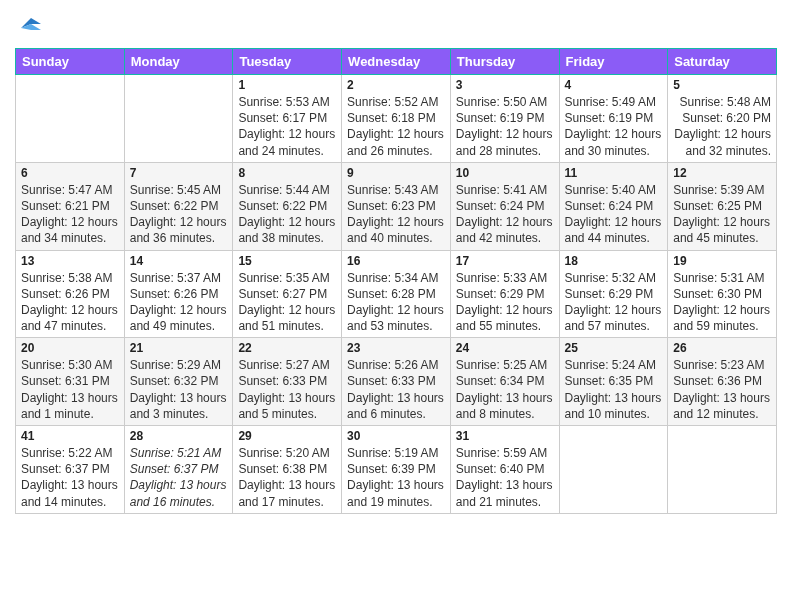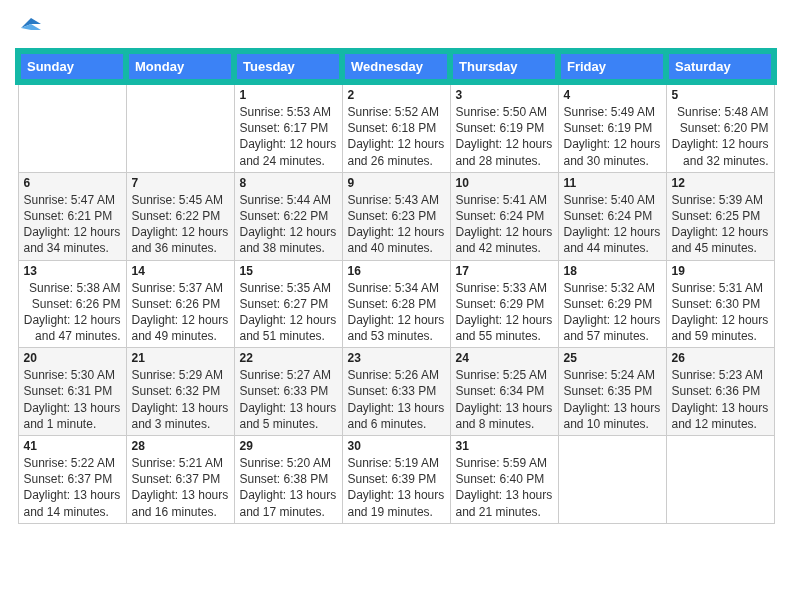--- a/index.html
+++ b/index.html
@@ -53,27 +53,27 @@
       font-size: 14px;
       color: #333;
       margin-top: 2px;
     }
     .calendar {
       width: 100%;
       border-collapse: collapse;
       table-layout: fixed;
     }
     .calendar th {
-      background-color: #3b82f6;
+      background-color: #8b5cf6;
       color: white;
       text-align: left;
       padding: 5px 6px;
       font-size: 13px;
       font-weight: bold;
-      border: 6px solid #14b8a6;
+      border: 1px solid #14b8a6;
     }
     .calendar td {
       border: 1px solid #ccc;
       vertical-align: top;
       padding: 3px 5px;
       font-size: 10px;
       height: 80px;
       background: #fff;
     }
     .calendar tr:nth-child(even) td {
@@ -215,21 +215,21 @@
             <span class="day-number">12</span>
             <div class="day-info" style="white-space: pre-line;">Sunrise: 5:39 AM
 Sunset: 6:25 PM
 Daylight: 12 hours
 and 45 minutes.</div>
           </td>
         </tr>
         <tr>
           <td>
             <span class="day-number">13</span>
-            <div class="day-info" style="white-space: pre-line; text-align: right;">Sunrise: 5:38 AM
+            <div class="day-info" style="white-space: pre-line;">Sunrise: 5:38 AM
 Sunset: 6:26 PM
 Daylight: 12 hours
 and 47 minutes.</div>
           </td>
           <td>
             <span class="day-number">14</span>
             <div class="day-info" style="white-space: pre-line;">Sunrise: 5:37 AM
 Sunset: 6:26 PM
 Daylight: 12 hours
 and 49 minutes.</div>
@@ -324,21 +324,21 @@
         <tr>
           <td>
             <span class="day-number">41</span>
             <div class="day-info" style="white-space: pre-line;">Sunrise: 5:22 AM
 Sunset: 6:37 PM
 Daylight: 13 hours
 and 14 minutes.</div>
           </td>
           <td>
             <span class="day-number">28</span>
-            <div class="day-info" style="white-space: pre-line;">Sunrise: 5:21 AM
+            <div class="day-info" style="white-space: pre-line; font-style: italic;">Sunrise: 5:21 AM
 Sunset: 6:37 PM
 Daylight: 13 hours
 and 16 minutes.</div>
           </td>
           <td>
             <span class="day-number">29</span>
             <div class="day-info" style="white-space: pre-line;">Sunrise: 5:20 AM
 Sunset: 6:38 PM
 Daylight: 13 hours
 and 17 minutes.</div>

